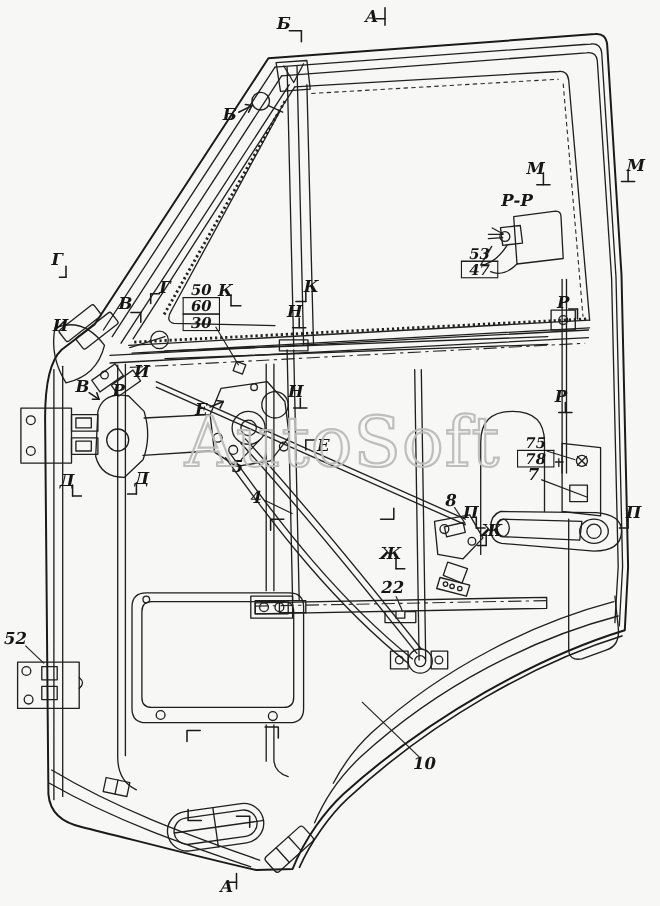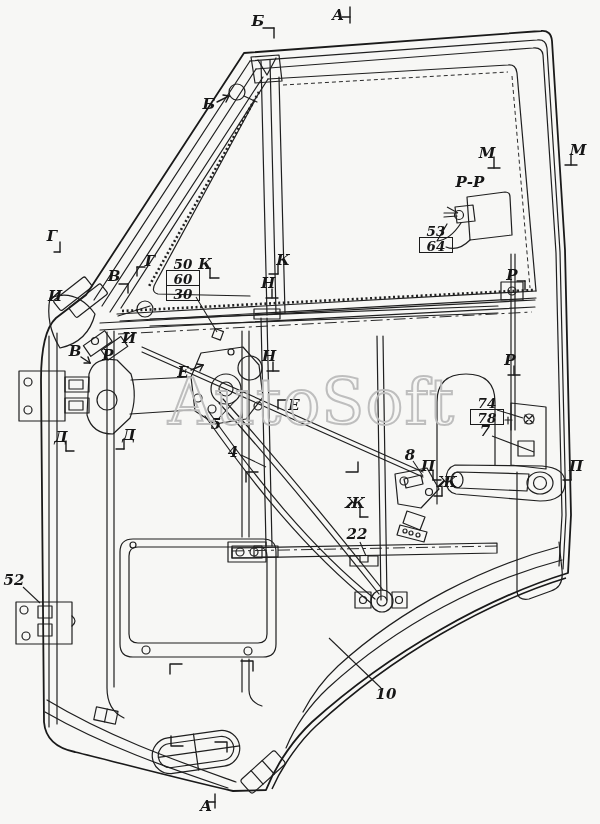--- a/index.html
+++ b/index.html
@@ -354,21 +354,21 @@
 <div class="watermark">AutoSoft</div>
 
 <div class="stacks" id="stacks">
       <div class="stack" style="left: 166px; top: 256px;">
         <div class="row">50</div>
         <div class="row boxed">60</div>
         <div class="row boxed">30</div>
       </div>
       <div class="stack" style="left: 419px; top: 183px; margin-top: 40px;">
         <div class="row">53</div>
-        <div class="row boxed">64</div>
+        <div class="row boxed">47</div>
       </div>
       <div class="stack" style="left: 470px; top: 395px;">
-        <div class="row">74</div>
+        <div class="row">75</div>
         <div class="row boxed">78</div>
       </div>
     </div>
 
 </div>
 
 </body></html>

